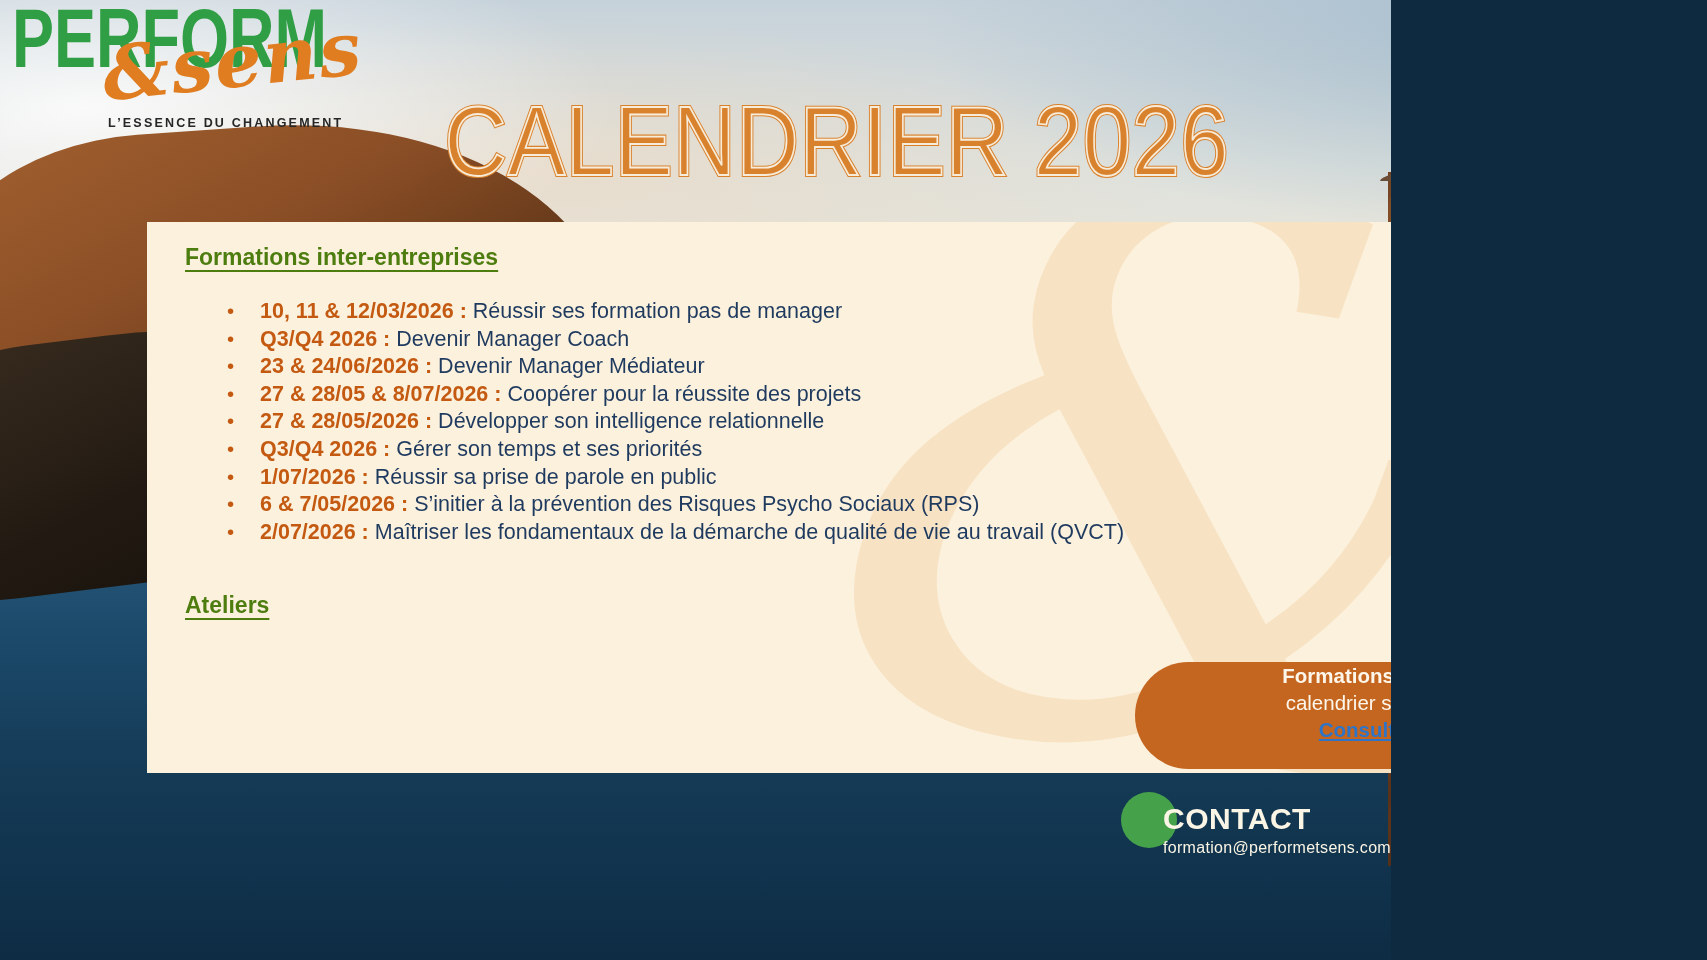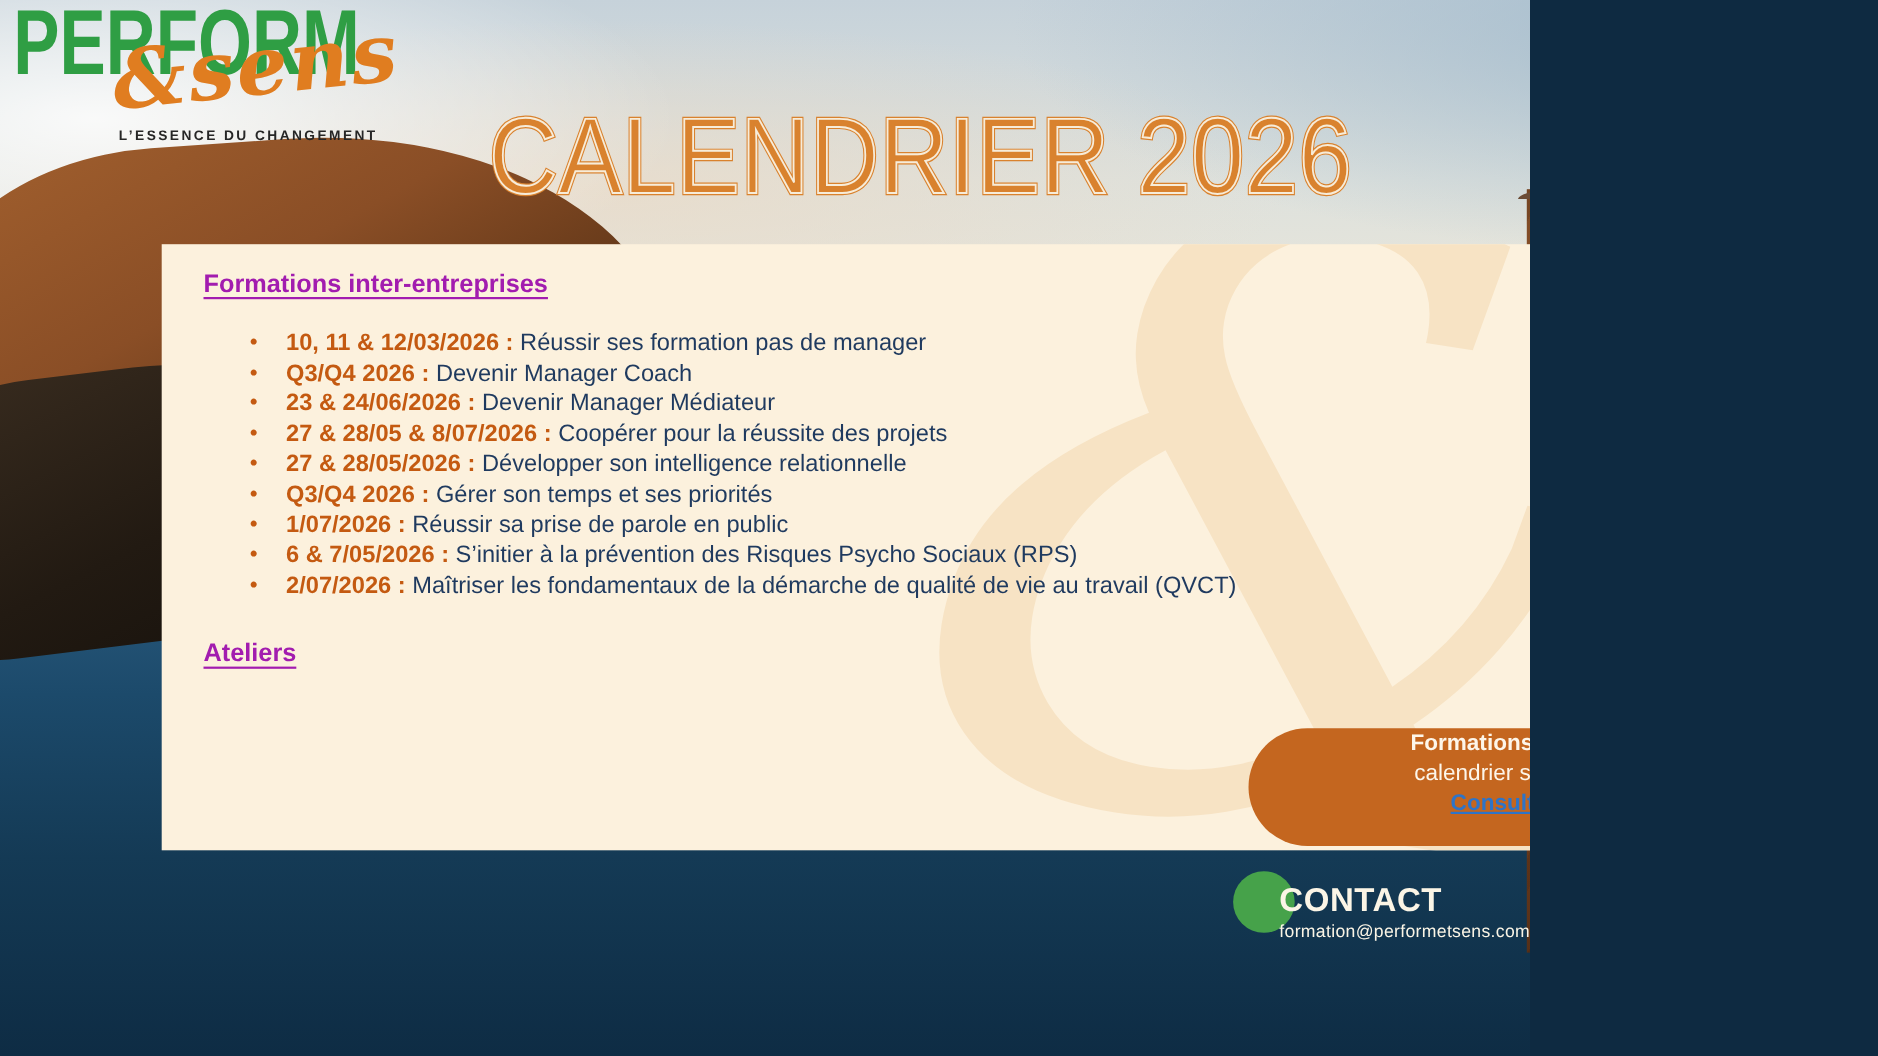--- a/index.html
+++ b/index.html
@@ -54,31 +54,31 @@
     letter-spacing:1px;color:#d9822e;-webkit-text-stroke:4px #d9822e;white-space:nowrap;}
   .title-text::after{content:attr(data-text);position:absolute;left:0;top:0;width:100%;
     color:transparent;-webkit-text-stroke:1.8px #f7ecd9;}
 
   
   .panel{position:absolute;left:147px;top:222px;width:1380px;height:551px;
     background:#fcf1dd;overflow:hidden;box-sizing:border-box;padding:20px 0 0 38px;}
   .watermark{position:absolute;right:-10px;top:-130px;font-family:"DejaVu Serif",serif;
     font-style:italic;font-size:780px;line-height:1;color:#f7e3c4;transform:rotate(9deg);
     user-select:none;pointer-events:none;}
-  .p-head{position:relative;color:#a21caf;font-size:23px;font-weight:bold;line-height:30px;
+  .p-head{position:relative;color:#4d7c0f;font-size:23px;font-weight:bold;line-height:30px;
     text-decoration:underline;text-decoration-thickness:2px;text-underline-offset:5px;
     display:inline-block;}
   .p-head-wrap{position:relative;}
   ul.items{position:relative;list-style:none;margin:26px 0 0 0;padding:0;}
   ul.items li{position:relative;padding-left:75px;font-size:21.5px;line-height:27.6px;
     color:#1f3a5f;}
   ul.items li::before{content:"\2022";position:absolute;left:42px;top:0;color:#c45a11;
     font-size:.95em;}
   ul.items .date{color:#c45a11;font-weight:bold;}
-  .ateliers-head-wrap{margin-top:32px;}
+  .ateliers-head-wrap{margin-top:44px;}
   #ateliers-list{margin-top:24px;}
 
   
   .badge{position:absolute;left:1135px;top:662px;width:350px;height:107px;border-radius:54px;
     background:#c4661f;color:#fdf6ea;text-align:right;font-size:20.5px;line-height:27px;
     box-sizing:border-box;z-index:3;}
   .badge .b1{font-weight:bold;}
   .badge .link{color:#2e74c8;font-weight:bold;text-decoration:underline;cursor:pointer;}
   .badge .after-link{font-weight:bold;}
 

